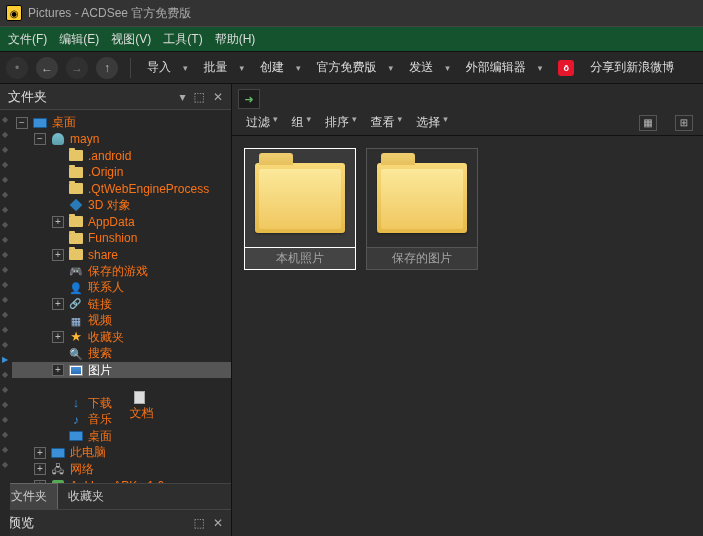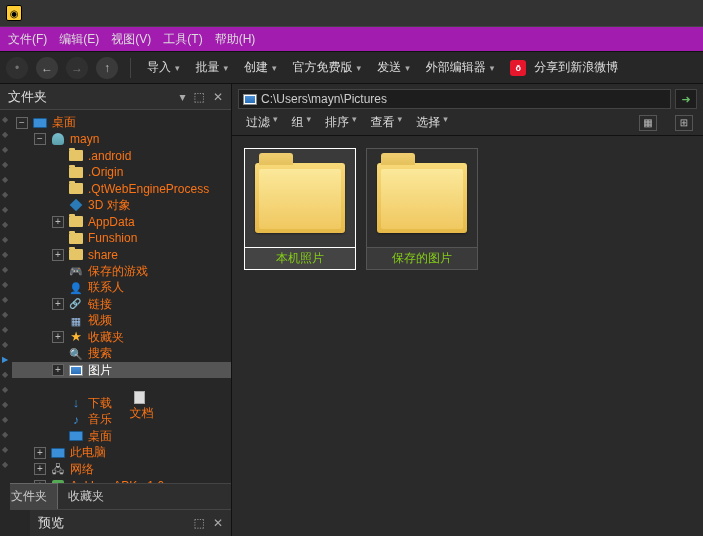--- a/index.html
+++ b/index.html
@@ -3,29 +3,29 @@
 <meta charset="utf-8">
 <style>
 * { margin:0; padding:0; box-sizing:border-box; user-select:none; }
 body { width:703px; height:536px; background:#1a1a1a; font-family:"Microsoft YaHei","Segoe UI",sans-serif; font-size:12px; color:#ccc; overflow:hidden; }
 
 
 .titlebar { height:26px; background:#333; display:flex; align-items:center; padding:0 6px; font-size:12px; color:#aaa; }
 .titlebar .logo { width:16px; height:16px; background:#ffcc33; border:1px solid #000; display:flex; align-items:center; justify-content:center; font-size:10px; color:#000; margin-right:6px; border-radius:2px; }
 
 
-.menubar { height:26px; background:#a21caf; display:flex; align-items:center; padding:0 8px; gap:12px; border-top:1px solid #444; border-bottom:1px solid #111; }
+.menubar { height:26px; background:#14532d; display:flex; align-items:center; padding:0 8px; gap:12px; border-top:1px solid #444; border-bottom:1px solid #111; }
 .menubar span { color:#ddd; font-size:12px; cursor:pointer; }
 
 
 .toolbar { height:32px; background:#272727; display:flex; align-items:center; padding:0 6px; gap:8px; border-bottom:1px solid #111; }
 .navbtn { width:22px; height:22px; border-radius:11px; background:#3a3a3a; display:flex; align-items:center; justify-content:center; color:#bbb; font-size:12px; cursor:pointer; }
 .navbtn.dim { opacity:.5; }
 .toolbar .sep { width:1px; height:20px; background:#444; margin:0 4px; }
-.toolbar .btn { display:flex; align-items:center; gap:4px; color:#ddd; cursor:pointer; font-size:12px; padding:0 4px; }
+.toolbar .btn { display:flex; align-items:center; gap:12px; color:#ddd; cursor:pointer; font-size:12px; padding:0 4px; }
 .toolbar .btn .arr { font-size:9px; color:#aaa; }
 .weibo { width:16px; height:16px; background:#e6162d; border-radius:3px; display:inline-flex; align-items:center; justify-content:center; color:#fff; font-size:9px; margin-right:4px; font-weight:bold; }
 
 
 .main { display:flex; height:calc(536px - 26px - 26px - 32px); }
 
 
 .sidebar { width:232px; background:#272727; border-right:1px solid #111; display:flex; flex-direction:column; position:relative; }
 .marks { position:absolute; left:0; top:28px; width:10px; bottom:0; background:#272727; z-index:0; }
 .marks .m { width:10px; height:14px; margin-bottom:1px; display:flex; align-items:center; justify-content:center; color:#555; font-size:8px; }
@@ -65,49 +65,50 @@
 .game-ico { color:#3a8fd8; font-size:11px; line-height:0; }
 .pic-ico { width:14px; height:11px; background:#fff; border:1px solid #888; position:relative; }
 .pic-ico::after { content:""; position:absolute; left:1px; top:1px; right:1px; bottom:1px; background:linear-gradient(#4a90d8,#2a70b8); }
 .net-ico { color:#bbb; font-size:11px; line-height:0; }
 
 .tabs { height:26px; background:#2e2e2e; display:flex; align-items:flex-end; border-top:1px solid #444; }
 .tabs .tab { padding:4px 10px; color:#ccc; font-size:12px; cursor:pointer; }
 .tabs .tab.active { background:#444; border:1px solid #666; border-bottom:none; }
 
 .preview { border-top:1px solid #444; }
-.preview .panel-hd { border-bottom:none;margin-left:30px; }
+.preview .panel-hd { border-bottom:none; }
 
 
 .content { flex:1; background:#2a2a2a; display:flex; flex-direction:column; }
 .addr { height:26px; display:flex; align-items:center; padding:4px 6px 0; gap:4px; }
 .addr .fld { flex:1; height:20px; background:#1d1d1d; border:1px solid #444; display:flex; align-items:center; padding:0 4px; gap:4px; color:#ccc; font-size:12px; }
 .addr .go { width:22px; height:20px; background:#1d1d1d; border:1px solid #444; display:flex; align-items:center; justify-content:center; color:#6b6; font-size:11px; cursor:pointer; }
 
 .filters { height:26px; display:flex; align-items:center; padding:0 10px 0 14px; gap:14px; border-bottom:1px solid #111; }
 .filters .btn { display:flex; gap:3px; color:#ddd; cursor:pointer; }
 .filters .btn .arr { font-size:9px; color:#aaa; }
 .filters .spacer { flex:1; }
 .filters .vbtn { width:18px; height:16px; border:1px solid #555; display:flex; align-items:center; justify-content:center; color:#bbb; font-size:10px; cursor:pointer; margin-left:4px; }
 
 .thumbs { flex:1; padding:12px; display:flex; gap:10px; align-content:flex-start; flex-wrap:wrap; }
 .thumb { width:112px; cursor:pointer; }
 .thumb .box { width:112px; height:100px; border:1px solid #555; background:#2e2e2e; display:flex; align-items:center; justify-content:center; padding:4px; }
 .thumb.sel .box { border:1px solid #fff; background:#3a3a3a; }
 .thumb .big-folder { width:90px; height:70px; background:linear-gradient(#f8d978,#e6b948); border-radius:3px; position:relative; box-shadow:0 1px 2px rgba(0,0,0,.4); }
 .thumb .big-folder::before { content:""; position:absolute; top:-10px; left:4px; width:34px; height:12px; background:linear-gradient(#f0ce70,#e6c15c); border-radius:3px 3px 0 0; }
 .thumb .big-folder::after { content:""; position:absolute; top:6px; left:4px; right:4px; bottom:4px; background:linear-gradient(#fbe89a,#f0c860); border-radius:2px; }
-.thumb .cap { height:22px; background:#3a3a3a; border:1px solid #555; border-top:none; display:flex; align-items:center; justify-content:center; color:#84cc16; font-size:12px; }
+.thumb .cap { height:22px; background:#3a3a3a; border:1px solid #555; border-top:none; display:flex; align-items:center; justify-content:center; color:#a3a3a3; font-size:12px; }
 .thumb.sel .cap { background:#444; border-color:#fff; }
 </style>
 </head>
 <body>
 
 <div class="titlebar">
   <div class="logo">◉</div>
+  <span>Pictures - ACDSee 官方免费版</span>
 </div>
 
 <div class="menubar">
   <span>文件(F)</span>
   <span>编辑(E)</span>
   <span>视图(V)</span>
   <span>工具(T)</span>
   <span>帮助(H)</span>
 </div>
 
@@ -361,24 +362,20 @@
         <div class="ctrls">
           <span>⬚</span>
           <span>✕</span>
         </div>
       </div>
     </div>
   </div>
 
   <div class="content">
     <div class="addr">
-      <div class="fld">
-        <span class="pic-ico"></span>
-        <span>C:\Users\mayn\Pictures</span>
-      </div>
       <div class="go">➜</div>
     </div>
 
     <div class="filters">
       <div class="btn">
           <span>过滤</span>
           <span class="arr">▾</span>
         </div>
       <div class="btn">
           <span>组</span>

